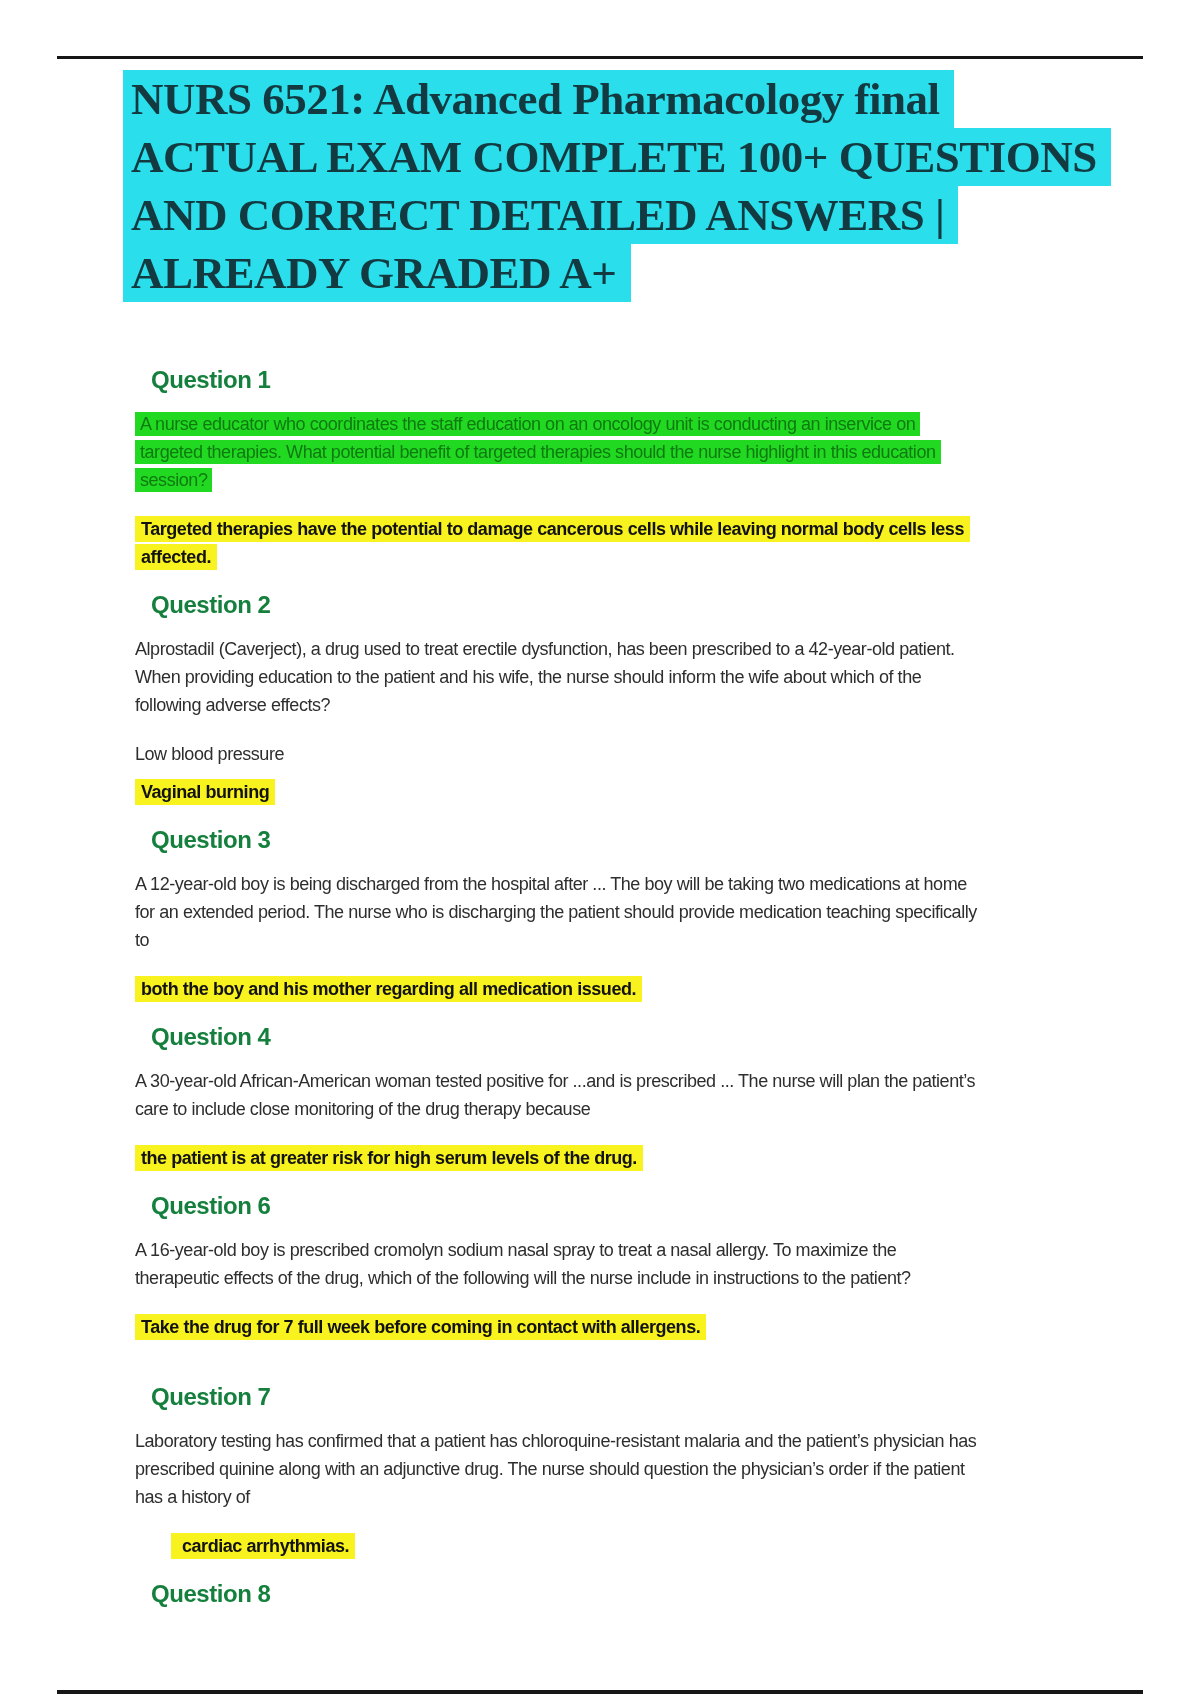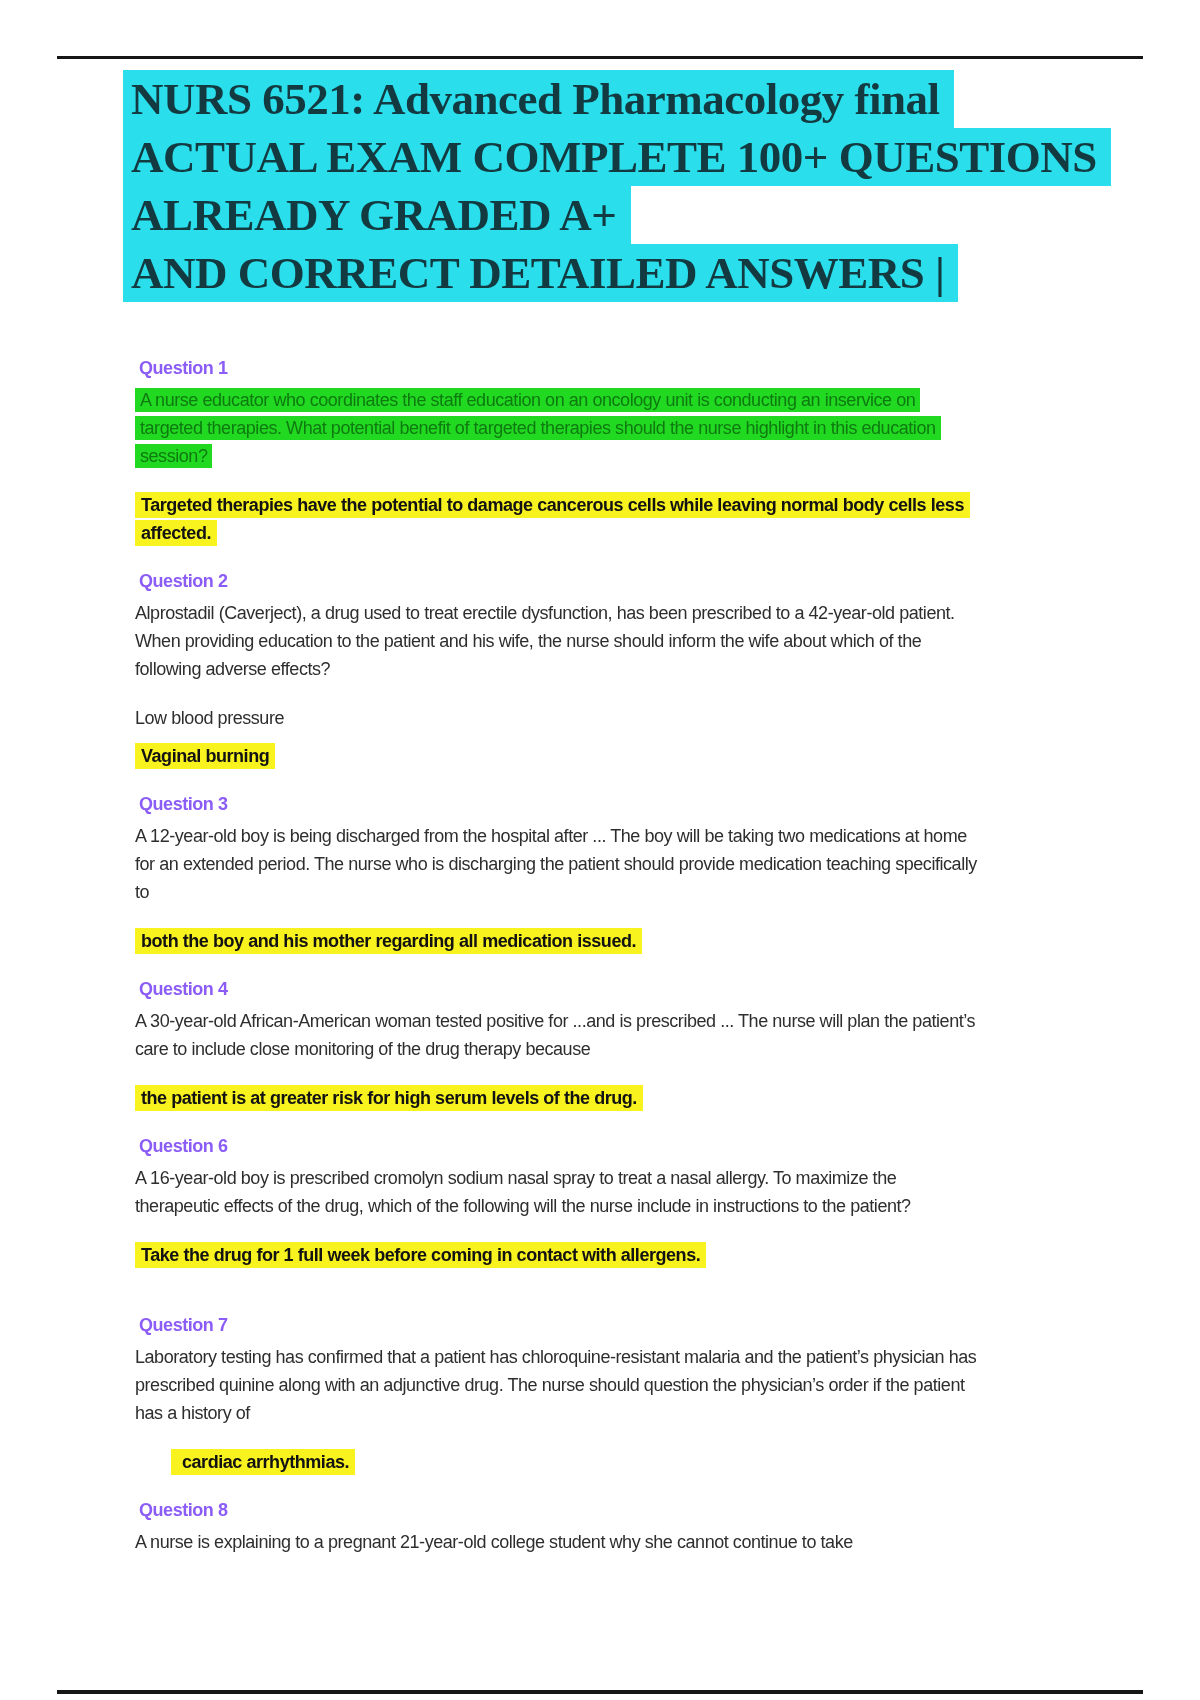--- a/index.html
+++ b/index.html
@@ -51,25 +51,25 @@
     position: absolute;
     left: 135px;
     top: 350px;
     width: 858px;
     font-size: 18px;
     line-height: 28px;
     letter-spacing: -0.45px;
     color: #2e2e2e;
   }
   .q-label {
-    margin: 4px;
-    font-size: 18px;
+    margin: 16px;
+    font-size: 24px;
     line-height: 28px;
     font-weight: 700;
-    color: #8b5cf6;
+    color: #15803d;
   }
   .q-body { margin: 0 16px 21px 0; }
   .option-plain { margin: 0 0 10px 0; }
   .answer-p { margin: 0 0 20px 0; }
   .gap-before { margin-top: 42px; }
 
   .hl-green {
     background: #22d922;
     color: #0e7a10;
     padding: 2px 5px;
@@ -89,22 +89,22 @@
 </head>
 <body>
 
 <div class="page">
 
   <div class="rule rule-top"></div>
 
   <h1 class="doc-title">
     <span class="title-line">NURS 6521: Advanced Pharmacology final</span>
     <span class="title-line">ACTUAL EXAM COMPLETE 100+ QUESTIONS</span>
+    <span class="title-line">AND CORRECT DETAILED ANSWERS |</span>
     <span class="title-line">ALREADY GRADED A+</span>
-    <span class="title-line">AND CORRECT DETAILED ANSWERS |</span>
   </h1>
 
   <div class="content">
 
     <div class="question-block">
       <h2 class="q-label">Question 1</h2>
       <p class="q-body"><span class="hl-green">A nurse educator who coordinates the staff education on an oncology unit is conducting an inservice on targeted therapies. What potential benefit of targeted therapies should the nurse highlight in this education session?</span></p>
       <p class="answer-p"><span class="hl-yellow">Targeted therapies have the potential to damage cancerous cells while leaving normal body cells less affected.</span></p>
     </div>
 
@@ -123,31 +123,30 @@
 
     <div class="question-block">
       <h2 class="q-label">Question 4</h2>
       <p class="q-body"><span>A 30-year-old African-American woman tested positive for ...and is prescribed ... The nurse will plan the patient’s care to include close monitoring of the drug therapy because</span></p>
       <p class="answer-p"><span class="hl-yellow">the patient is at greater risk for high serum levels of the drug.</span></p>
     </div>
 
     <div class="question-block">
       <h2 class="q-label">Question 6</h2>
       <p class="q-body"><span>A 16-year-old boy is prescribed cromolyn sodium nasal spray to treat a nasal allergy. To maximize the therapeutic effects of the drug, which of the following will the nurse include in instructions to the patient?</span></p>
-      <p class="answer-p"><span class="hl-yellow">Take the drug for 1 full week before coming in contact with allergens.</span></p>
+      <p class="answer-p"><span class="hl-yellow">Take the drug for 7 full week before coming in contact with allergens.</span></p>
     </div>
 
     <div class="question-block">
       <h2 class="q-label gap-before">Question 7</h2>
       <p class="q-body"><span>Laboratory testing has confirmed that a patient has chloroquine-resistant malaria and the patient’s physician has prescribed quinine along with an adjunctive drug. The nurse should question the physician’s order if the patient has a history of</span></p>
       <p class="answer-p"><span class="hl-yellow lead-space">cardiac arrhythmias.</span></p>
     </div>
 
     <div class="question-block">
       <h2 class="q-label">Question 8</h2>
-      <p class="q-body"><span>A nurse is explaining to a pregnant 21-year-old college student why she cannot continue to take</span></p>
     </div>
 
   </div>
 
   <div class="rule rule-bottom"></div>
 
 </div>
 
 </body></html>

